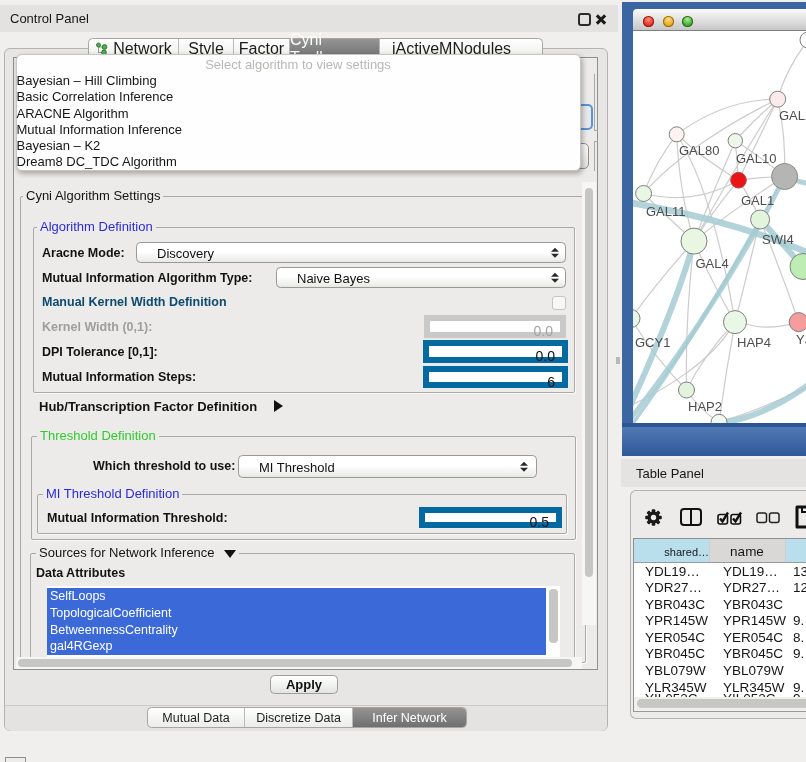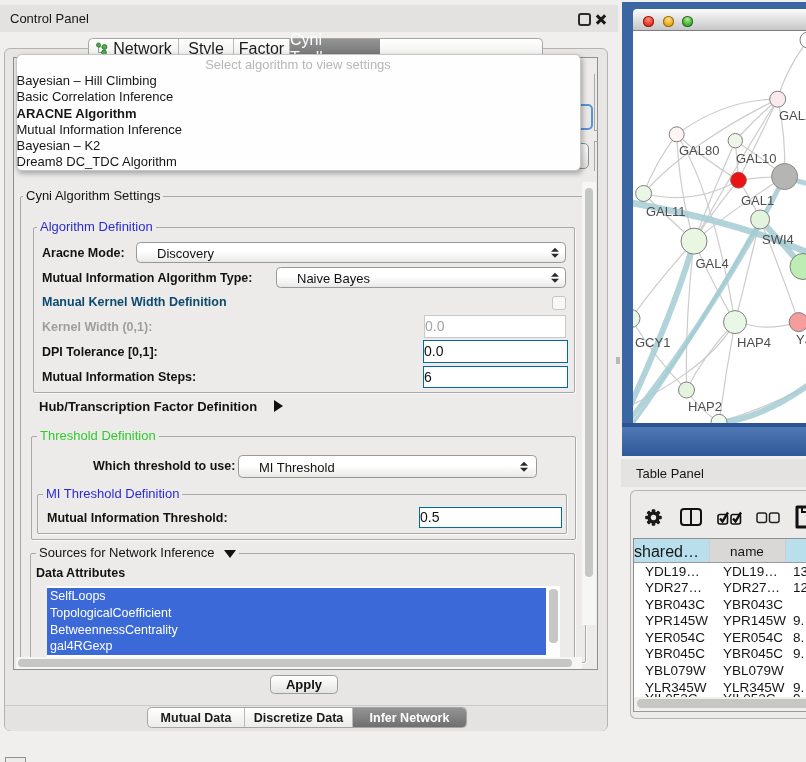--- a/index.html
+++ b/index.html
@@ -1,30 +1,30 @@
 <!DOCTYPE html>
 <html><head>
 <meta charset="utf-8">
 <style>
   html,body{margin:0;padding:0}
   body{width:806px;height:762px;position:relative;overflow:hidden;background:#f0efee;
        font-family:"Liberation Sans", sans-serif;}
   .ab{position:absolute}
-  .b{font-weight:bold}
+  .b{font-weight:normal}
   .lbl{position:absolute;font-size:12.5px;font-weight:bold;color:#131313;line-height:16px;white-space:nowrap}
   .txt{position:absolute;font-size:13px;color:#161616;line-height:16px;white-space:nowrap}
   .grp{position:absolute;border:1px solid #a9a9a9;border-radius:2px;box-shadow:inset 0 0 0 0 #fff, 1px 1px 0 rgba(255,255,255,.7)}
   .glab{position:absolute;font-size:13px;background:#ecebea;padding:0 3px;line-height:14px;white-space:nowrap}
   .combo{position:absolute;border:1px solid #999;border-radius:4.5px;
     background:linear-gradient(#ffffff 45%,#ededec 90%,#e6e6e5);box-shadow:inset 0 1px 0 rgba(255,255,255,.9)}
   .combo .t{position:absolute;left:20px;top:50%;transform:translateY(-50%);font-size:13px;color:#111;white-space:nowrap}
   .arr{position:absolute;top:50%;transform:translateY(-50%);display:flex;flex-direction:column;align-items:center}
   .tu{display:block;width:0;height:0;border-left:4px solid transparent;border-right:4px solid transparent;border-bottom:4.5px solid #2a2a2a;margin-bottom:2.5px}
   .td{display:block;width:0;height:0;border-left:4px solid transparent;border-right:4px solid transparent;border-top:4.5px solid #2a2a2a}
-  .fld{position:absolute;border:1px solid #0369a1;background:#fff;font-size:14px;color:#111;box-sizing:border-box;padding-right:20px}
+  .fld{position:absolute;border:6px solid #0369a1;background:#fff;font-size:14px;color:#111;text-align:right;box-sizing:border-box;padding-right:7px}
   .tabg{position:absolute;border:1px solid #a6a6a6;border-radius:4.5px;background:linear-gradient(#ffffff,#f3f3f2 60%,#ececeb);display:flex}
   .tabc{height:100%;display:flex;align-items:center;justify-content:center;font-size:16px;color:#1c1c1c;border-right:1px solid #b9b9b9;box-sizing:border-box}
   .tabc:last-child{border-right:none}
   .tabsel{background:linear-gradient(#949494,#6f6f6f);color:#fff}
   .scrthumb{position:absolute;background:#c6c6c5;border-radius:4px}
 </style>
 </head>
 <body>
 
 <div class="ab" style="left:0;top:5px;width:618px;height:27px;background:#e3e2e1"></div>
@@ -125,20 +125,21 @@
   <div class="tabc" style="width:90px">
     <svg width="14" height="14" viewBox="0 0 14 14" style="margin-right:4px">
       <path d="M3.5 4 L3.5 11 M3.5 5 L8 5 M3.5 10.5 L8 10.5" stroke="#9a9a9a" stroke-width="1" fill="none"></path>
       <circle cx="3.5" cy="3" r="2" fill="#4caf50" stroke="#1c6b1e" stroke-width="0.8"></circle>
       <circle cx="9.5" cy="5" r="2.4" fill="#4caf50" stroke="#1c6b1e" stroke-width="0.8"></circle>
       <circle cx="9" cy="10.5" r="2.4" fill="#4caf50" stroke="#1c6b1e" stroke-width="0.8"></circle>
     </svg>Network</div>
   <div class="tabc" style="width:55px">Style</div>
   <div class="tabc" style="width:56px">Factor</div>
   <div class="tabc tabsel" style="width:90px">Cyni Toolbox</div>
+  <div class="tabc" style="width:143px">jActiveMNodules</div>
 </div>
 
 <div class="ab" style="left:593.5px;top:74px;width:1px;height:57px;background:#a8a8a8"></div>
 <div class="ab" style="left:593.5px;top:130px;width:4px;height:1px;background:#a8a8a8"></div>
 <div class="ab" style="left:593.5px;top:141px;width:1px;height:30px;background:#a8a8a8"></div>
 <div class="ab" style="left:593.5px;top:140.5px;width:4px;height:1px;background:#a8a8a8"></div>
 
 <div class="ab" style="left:574px;top:104px;width:15px;height:22px;border:2.5px solid #5b94d6;border-radius:5px;background:#e8e8e8"></div>
 <div class="ab" style="left:572px;top:143px;width:15px;height:24px;border:1px solid #8f8f8f;border-radius:5px;background:linear-gradient(#fafafa,#e2e2e1)"></div>
 
@@ -283,21 +284,21 @@
 <svg class="ab" style="left:795px;top:505px" width="11" height="24" viewBox="0 0 11 24">
   <path d="M2 2 L14 2 L14 22 L2 22 Z" fill="none" stroke="#111" stroke-width="3" stroke-linejoin="round"></path>
   <path d="M7 1 L7 7 L14 7" fill="none" stroke="#111" stroke-width="2"></path>
 </svg>
 
 <div class="ab" style="left:633px;top:538px;width:173px;height:173.5px;background:#fff;border:1px solid #8f8f8f;border-right:none;box-sizing:border-box"></div>
 <div class="ab" style="left:634px;top:539px;width:75.5px;height:23.5px;background:#badfec;border-right:1px solid #cfcecd;box-sizing:border-box"></div>
 <div class="ab" style="left:709.5px;top:539px;width:76px;height:23.5px;background:#d9d8d7;border-right:1px solid #cfcecd;box-sizing:border-box"></div>
 <div class="ab" style="left:785.5px;top:539px;width:20.5px;height:23.5px;background:#badfec"></div>
 <div class="ab" style="left:634px;top:562px;width:172px;height:1px;background:#9a9a9a"></div>
-<div class="txt" style="left:634px;top:544px;width:75px;text-align:left;font-size:16px">shared…</div>
+<div class="txt" style="left:634px;top:544px;width:75px;text-align:right;font-size:11px">shared…</div>
 <div class="txt" style="left:709px;top:544px;width:76px;text-align:center;font-size:13.5px">name</div>
 
 <div class="txt" style="left:645px;top:563.5px;font-size:13.5px;line-height:16.6px">
 YDL19…<br>YDR27…<br>YBR043C<br>YPR145W<br>YER054C<br>YBR045C<br>YBL079W<br>YLR345W</div>
 <div class="txt" style="left:723px;top:563.5px;font-size:13.5px;line-height:16.6px">
 YDL19…<br>YDR27…<br>YBR043C<br>YPR145W<br>YER054C<br>YBR045C<br>YBL079W<br>YLR345W</div>
 <div class="txt" style="left:793px;top:563.5px;font-size:13.5px;line-height:16.6px">
 13<br>12<br><br>9.<br>8.<br>9.<br><br>9.</div>
 
 <div class="ab" style="left:634px;top:691px;width:172px;height:6.5px;overflow:hidden">

